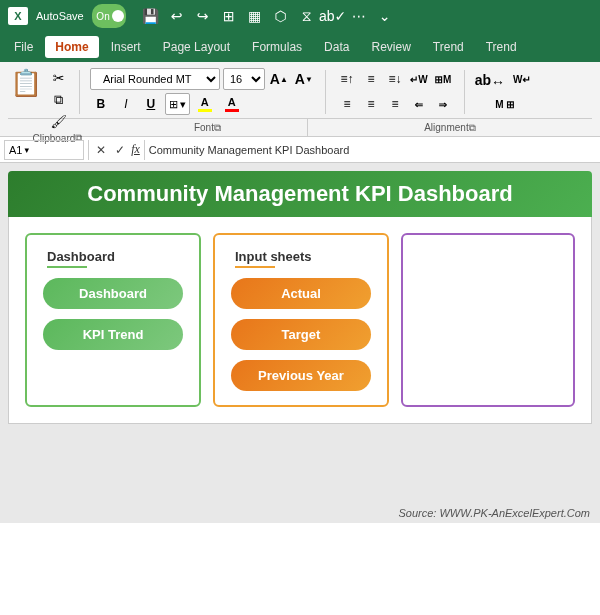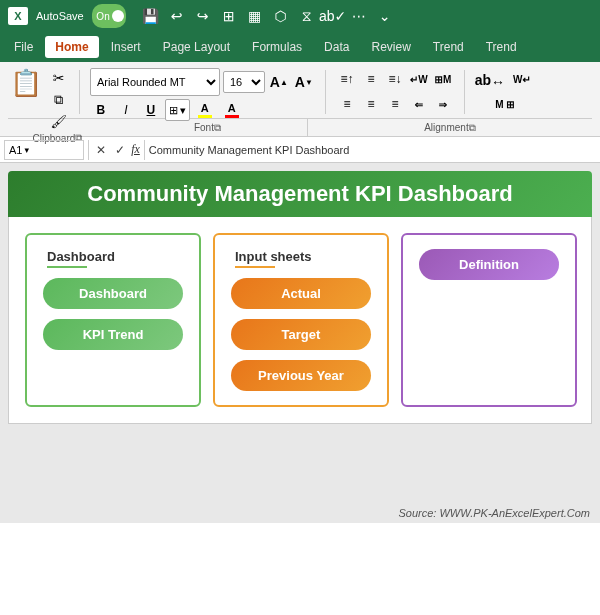--- a/index.html
+++ b/index.html
@@ -147,23 +147,23 @@
       height: 48px;
     }
     .font-row {
       display: flex;
       align-items: center;
       gap: 3px;
     }
     .font-select {
       border: 1px solid #aaa;
       border-radius: 2px;
-      height: 28px;
-      font-size: 11px;
-      padding: 0 2px;
+      height: 22px;
+      font-size: 11px;
+      padding: 0 8px;
       background: #fff;
       width: 130px;
     }
     .size-select {
       border: 1px solid #aaa;
       border-radius: 2px;
       height: 22px;
       font-size: 11px;
       padding: 0 2px;
       background: #fff;
@@ -568,21 +568,20 @@
       <div style="width:100%;">
         <div class="card-title">Input sheets</div>
         <div class="card-title-line input-title-line" style="height:2px;width:40px;margin-left:4px;margin-top:2px;"></div>
       </div>
       <button class="sheet-btn btn-orange">Actual</button>
       <button class="sheet-btn btn-orange">Target</button>
       <button class="sheet-btn btn-orange">Previous Year</button>
     </div>
 
     <div class="card card-kpi">
-      <button class="sheet-btn btn-purple">Definition</button>
     </div>
 
   </div>
 </div>
 
 <div class="source-footer">
   <span>Source: WWW.PK-AnExcelExpert.Com</span>
 </div>
 
 </body></html>

